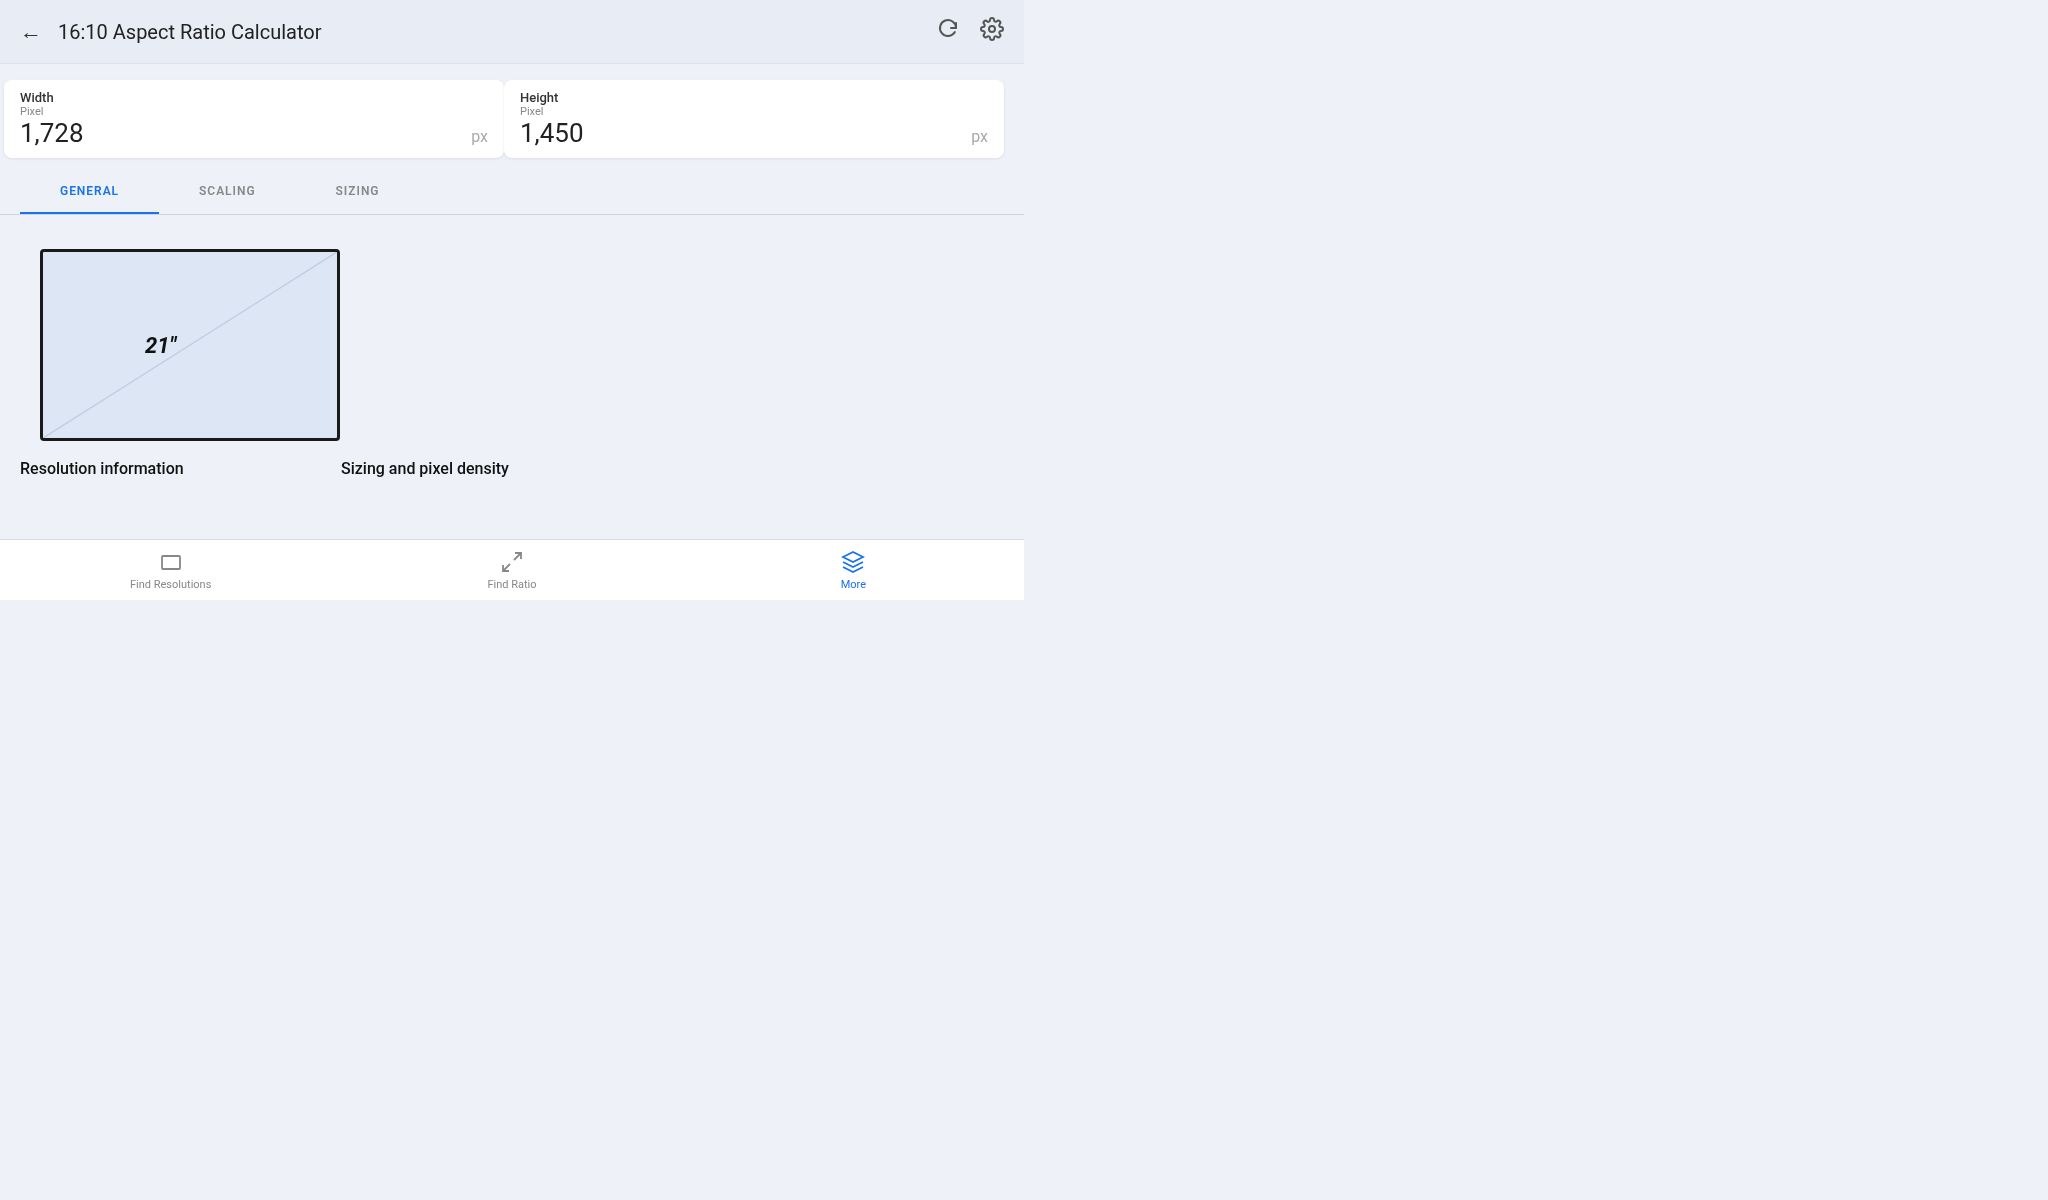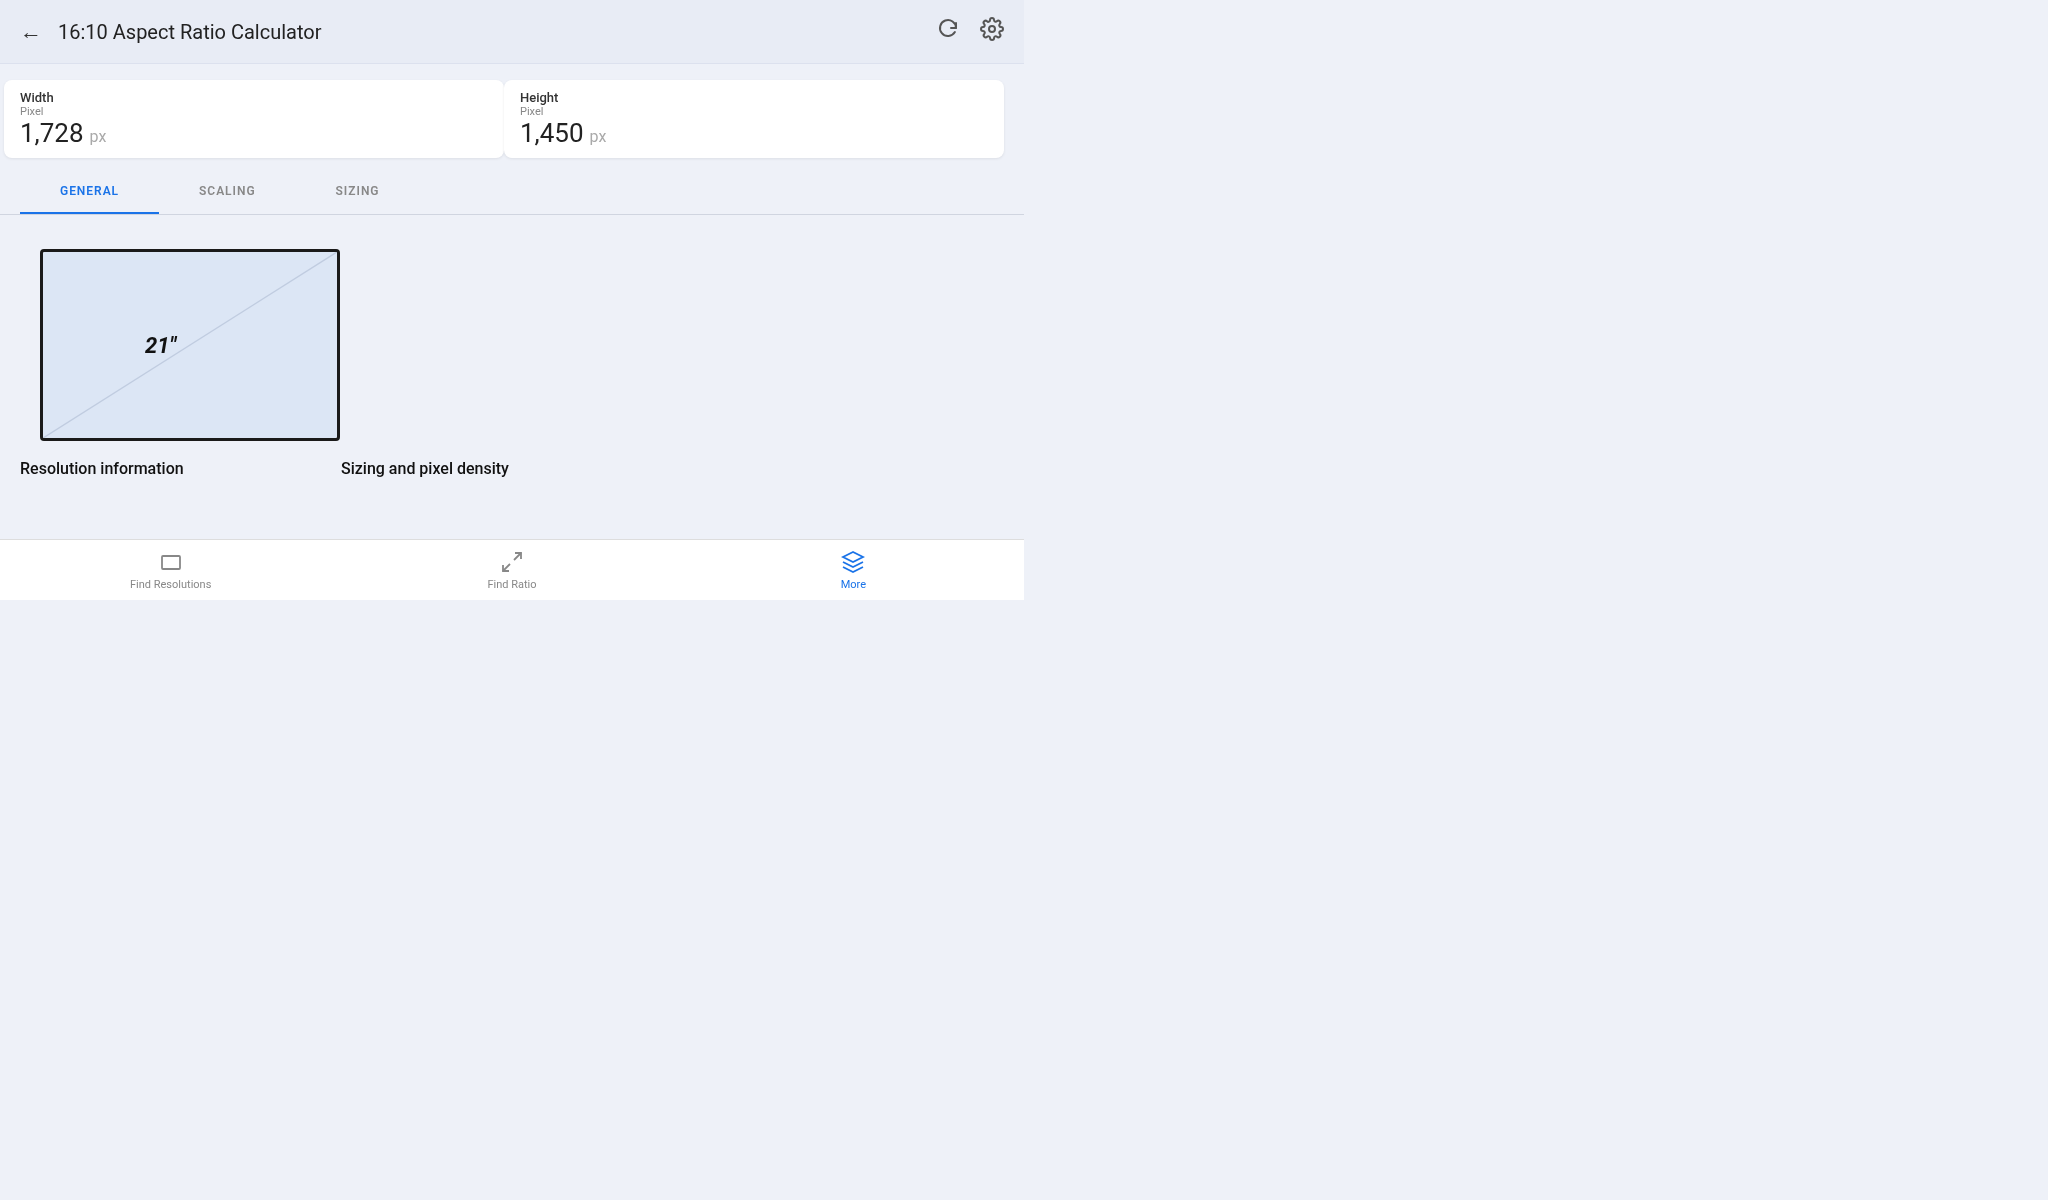--- a/index.html
+++ b/index.html
@@ -70,21 +70,21 @@
       font-weight: 500;
       color: #333;
     }
     .input-sublabel {
       font-size: 11px;
       color: #888;
     }
     .input-value-row {
       display: flex;
       align-items: baseline;
-      justify-content: flex-start;
+      justify-content: space-between;
       margin-top: auto;
     }
     .input-value {
       font-size: 26px;
       font-weight: 400;
       color: #222;
     }
     .input-unit {
       font-size: 16px;
       color: #aaa;

